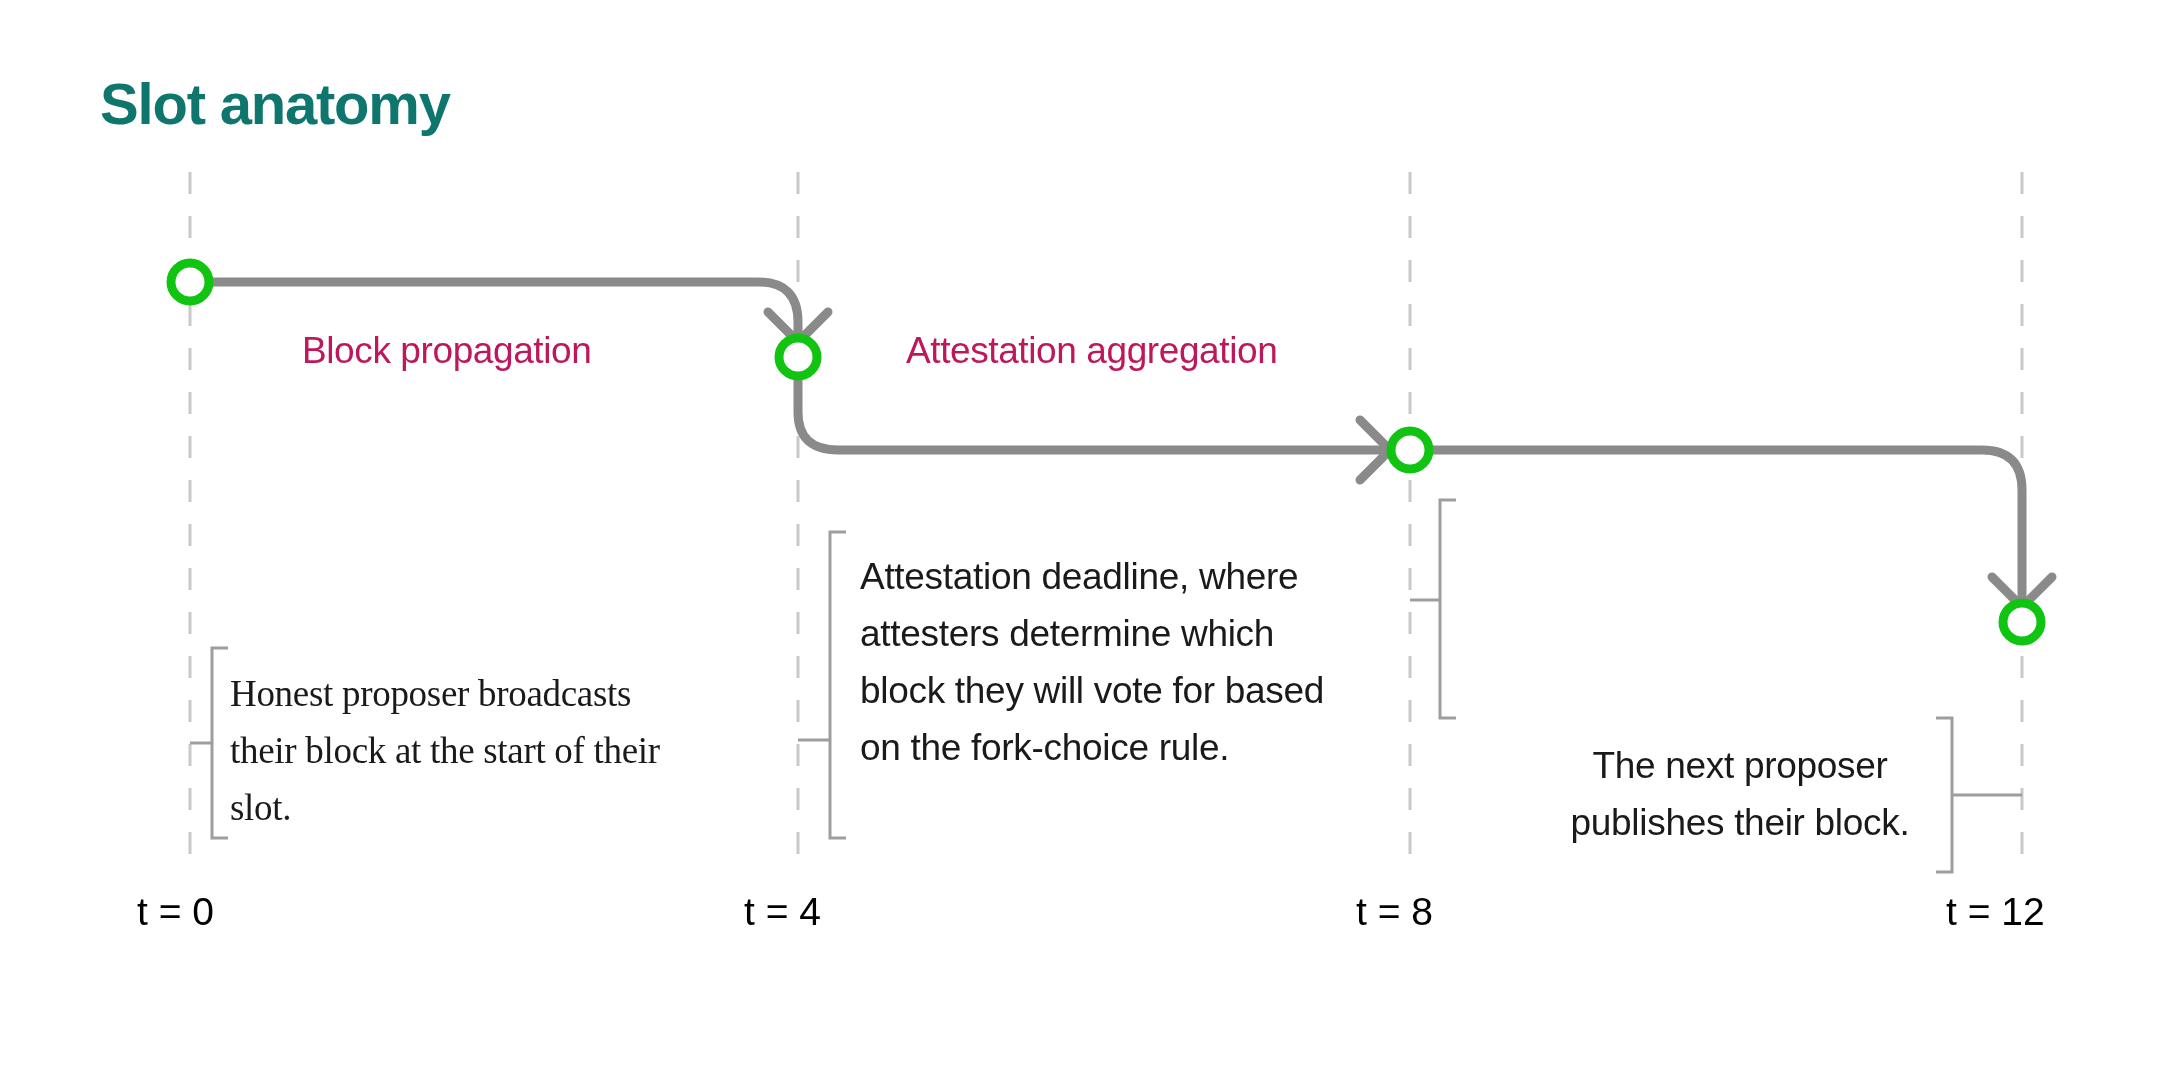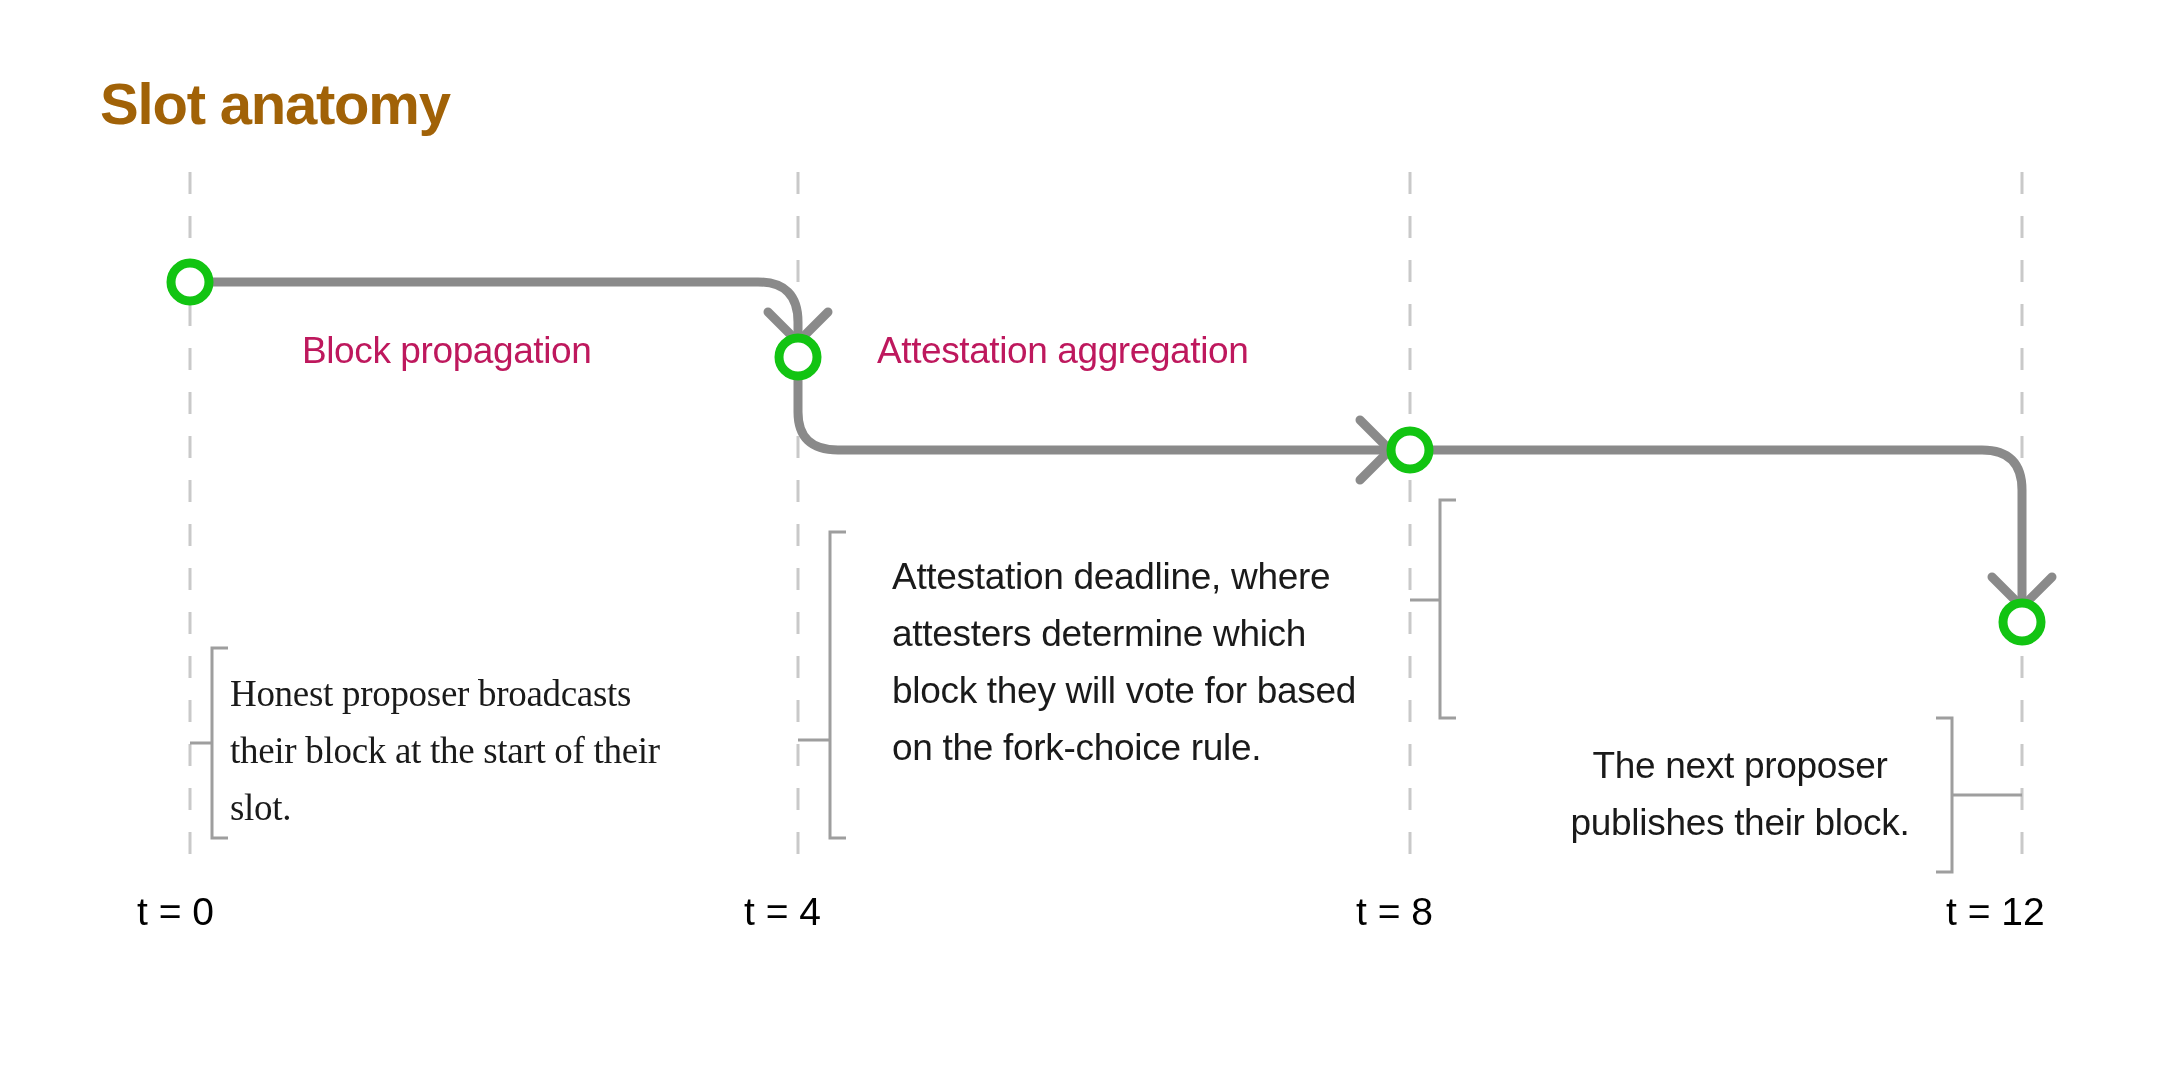--- a/index.html
+++ b/index.html
@@ -20,41 +20,41 @@
     height: 1080px;
     background: #ffffff;
   }
   #page-title {
     position: absolute;
     left: 100px;
     top: 70px;
     font-size: 58px;
     font-weight: 700;
     letter-spacing: -1.2px;
-    color: #a16207;
+    color: #0f766e;
     white-space: nowrap;
   }
   svg.diagram-layer {
     position: absolute;
     left: 0;
     top: 0;
     width: 2160px;
     height: 1080px;
     overflow: visible;
   }
   .phase-label {
     position: absolute;
     font-size: 37px;
     font-weight: 400;
     color: #be185d;
     letter-spacing: -0.4px;
     white-space: nowrap;
   }
   .phase-bp { left: 302px; top: 330px; }
-  .phase-aa { left: 877px; top: 330px; }
+  .phase-aa { left: 906px; top: 330px; }
   .phase-ap { left: 1470px; top: 330px; }
   .tick-label {
     position: absolute;
     font-size: 39px;
     font-weight: 400;
     color: #000000;
     letter-spacing: 0px;
     white-space: nowrap;
     top: 890px;
   }
@@ -65,21 +65,21 @@
   .callout {
     position: absolute;
     font-size: 37px;
     line-height: 57px;
     color: #1a1a1a;
     letter-spacing: -0.3px;
   }
   .callout.left-anchored { text-align: left; }
   .callout.right-anchored { text-align: center; }
   .c1 { left: 230px; top: 665px; width: 460px; font-family: Liberation Serif, serif; }
-  .c2 { left: 860px; top: 548px; width: 470px; margin-left: 32px; }
+  .c2 { left: 860px; top: 548px; width: 470px; }
   .c3 { left: 1470px; top: 518px; width: 430px; }
   .c4 { left: 1520px; top: 737px; width: 440px; }
 </style>
 </head>
 <body>
 
 <div id="stage">
 
   <div id="page-title">Slot anatomy</div>
 

